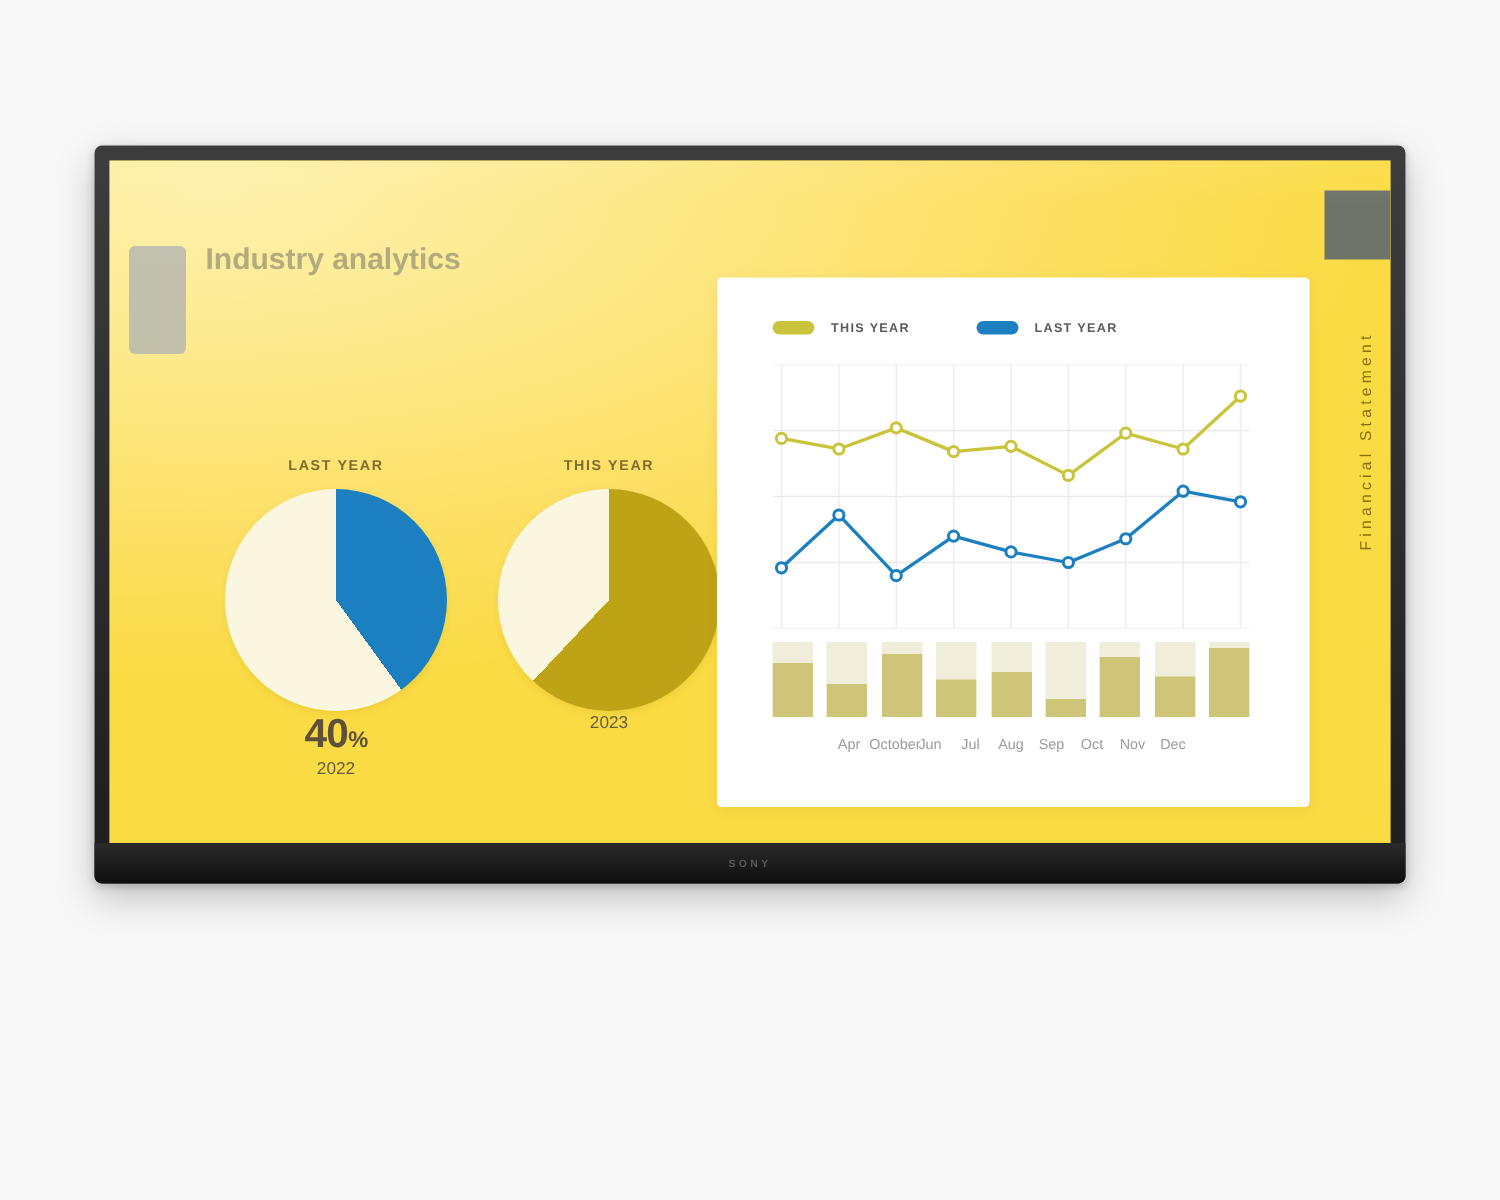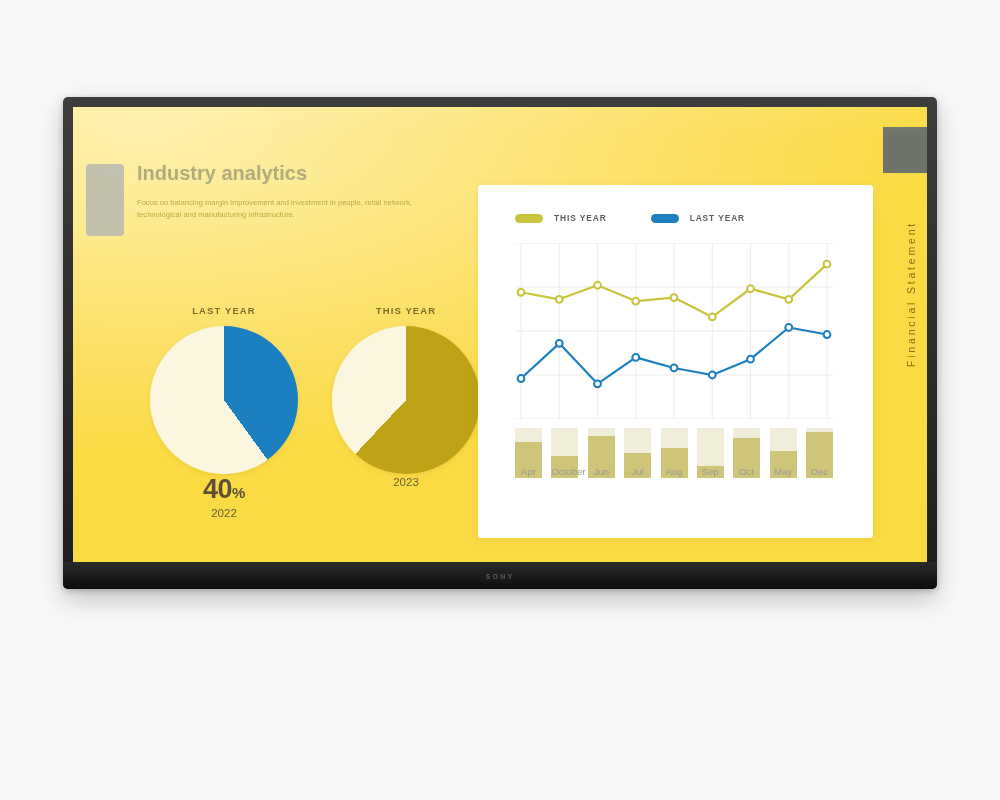--- a/index.html
+++ b/index.html
@@ -124,22 +124,22 @@
   #bars{
     position:absolute;left:37px;top:243px;width:318px;height:50px;
     display:flex;justify-content:space-between;align-items:flex-end;
   }
   .bar{
     width:27px;height:50px;background:#f0eddb;position:relative;overflow:hidden;
   }
   .bar .fill{position:absolute;left:0;right:0;bottom:0;background:#cfc578;}
 
   #xaxis{
-    position:absolute;left:37px;top:281px;width:318px;
-    display:flex;justify-content:space-between;
+    position:absolute;left:37px;top:306px;width:318px;
+    display:flex;justify-content:center;
   }
   .xlab{width:27px;text-align:center;font-size:9.6px;color:#9b9b9b;}
 
 </style>
 </head>
 <body>
 
 <div id="scene">
 
   <div id="tv">
@@ -150,21 +150,20 @@
 
         <div class="edge-accent-left"></div>
         <div class="edge-accent-right"></div>
 
         <div id="side-caption">
           <span>Financial Statement</span>
         </div>
 
         <div id="left-col">
           <div id="subtitle">Industry analytics</div>
-          <p class="body-par">Focus on balancing margin improvement and investment in people, retail network, technological and manufacturing infrastructure.</p>
         </div>
 
         <div id="pies">
 
           <div class="pie-block a">
             <div class="pie-cap">LAST YEAR</div>
             <div class="pie" id="pie-a" style="background: conic-gradient(rgb(27, 127, 192) 0deg, rgb(27, 127, 192) 144deg, rgb(250, 246, 224) 144deg, rgb(250, 246, 224) 360deg);"></div>
             <div class="pct"><span>40</span><em>%</em></div>
             <div class="year">2022</div>
           </div>
@@ -259,21 +258,21 @@
               </div>
             </div>
           <div id="xaxis">
               <div class="xlab">Apr</div>
               <div class="xlab">October</div>
               <div class="xlab">Jun</div>
               <div class="xlab">Jul</div>
               <div class="xlab">Aug</div>
               <div class="xlab">Sep</div>
               <div class="xlab">Oct</div>
-              <div class="xlab">May</div>
+              <div class="xlab">Nov</div>
               <div class="xlab">Dec</div>
             </div>
 
         </div>
 
       </div>
 
       <div id="tv-reflection"></div>
     </div>
 

